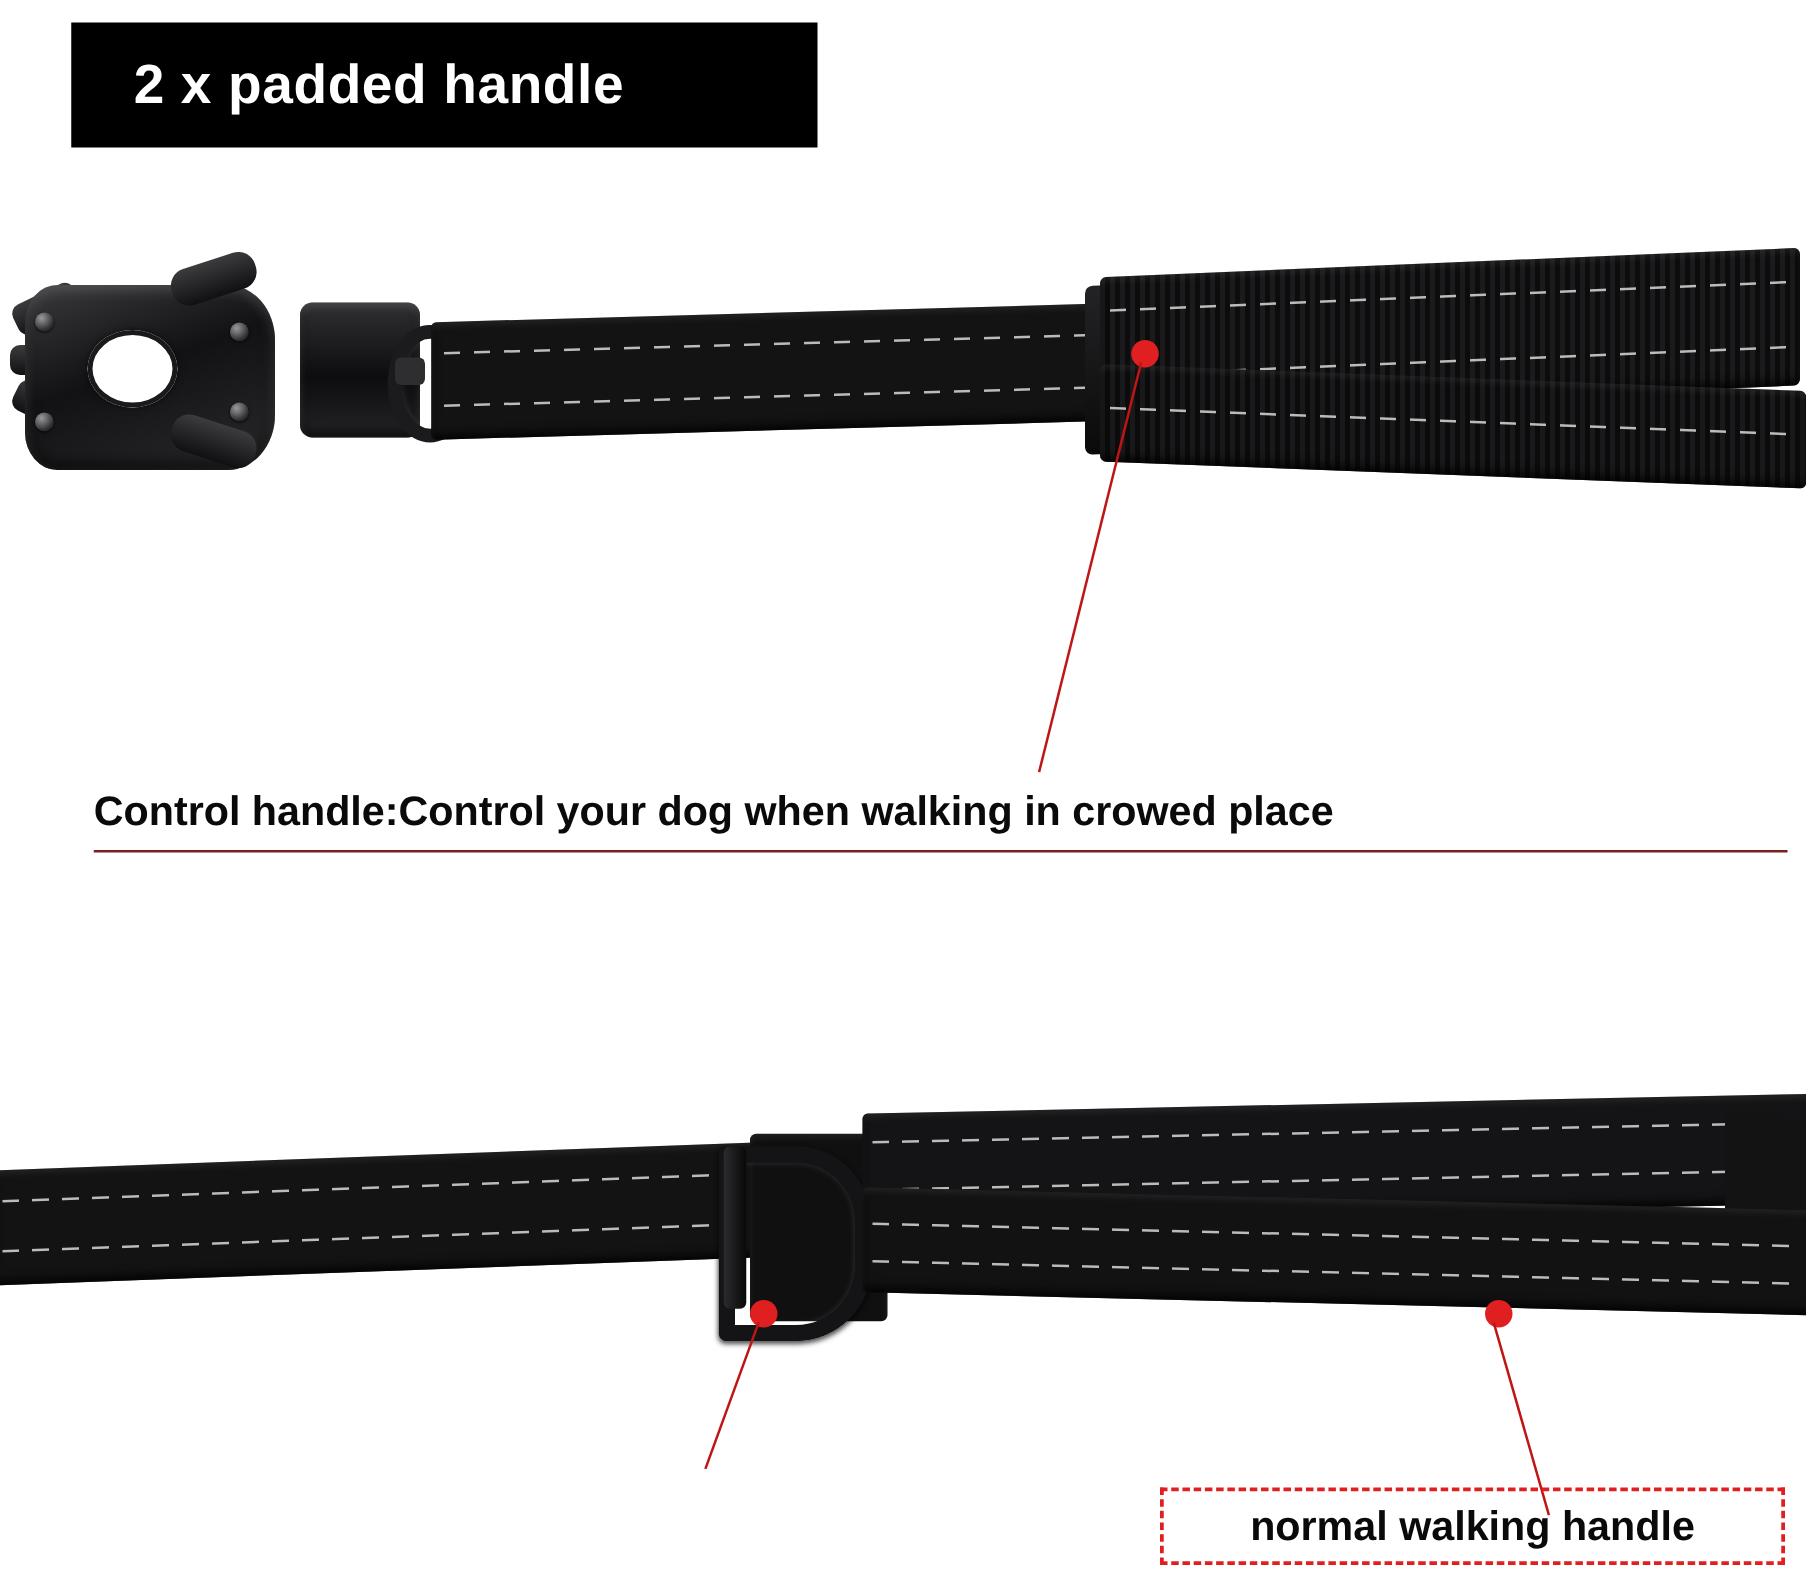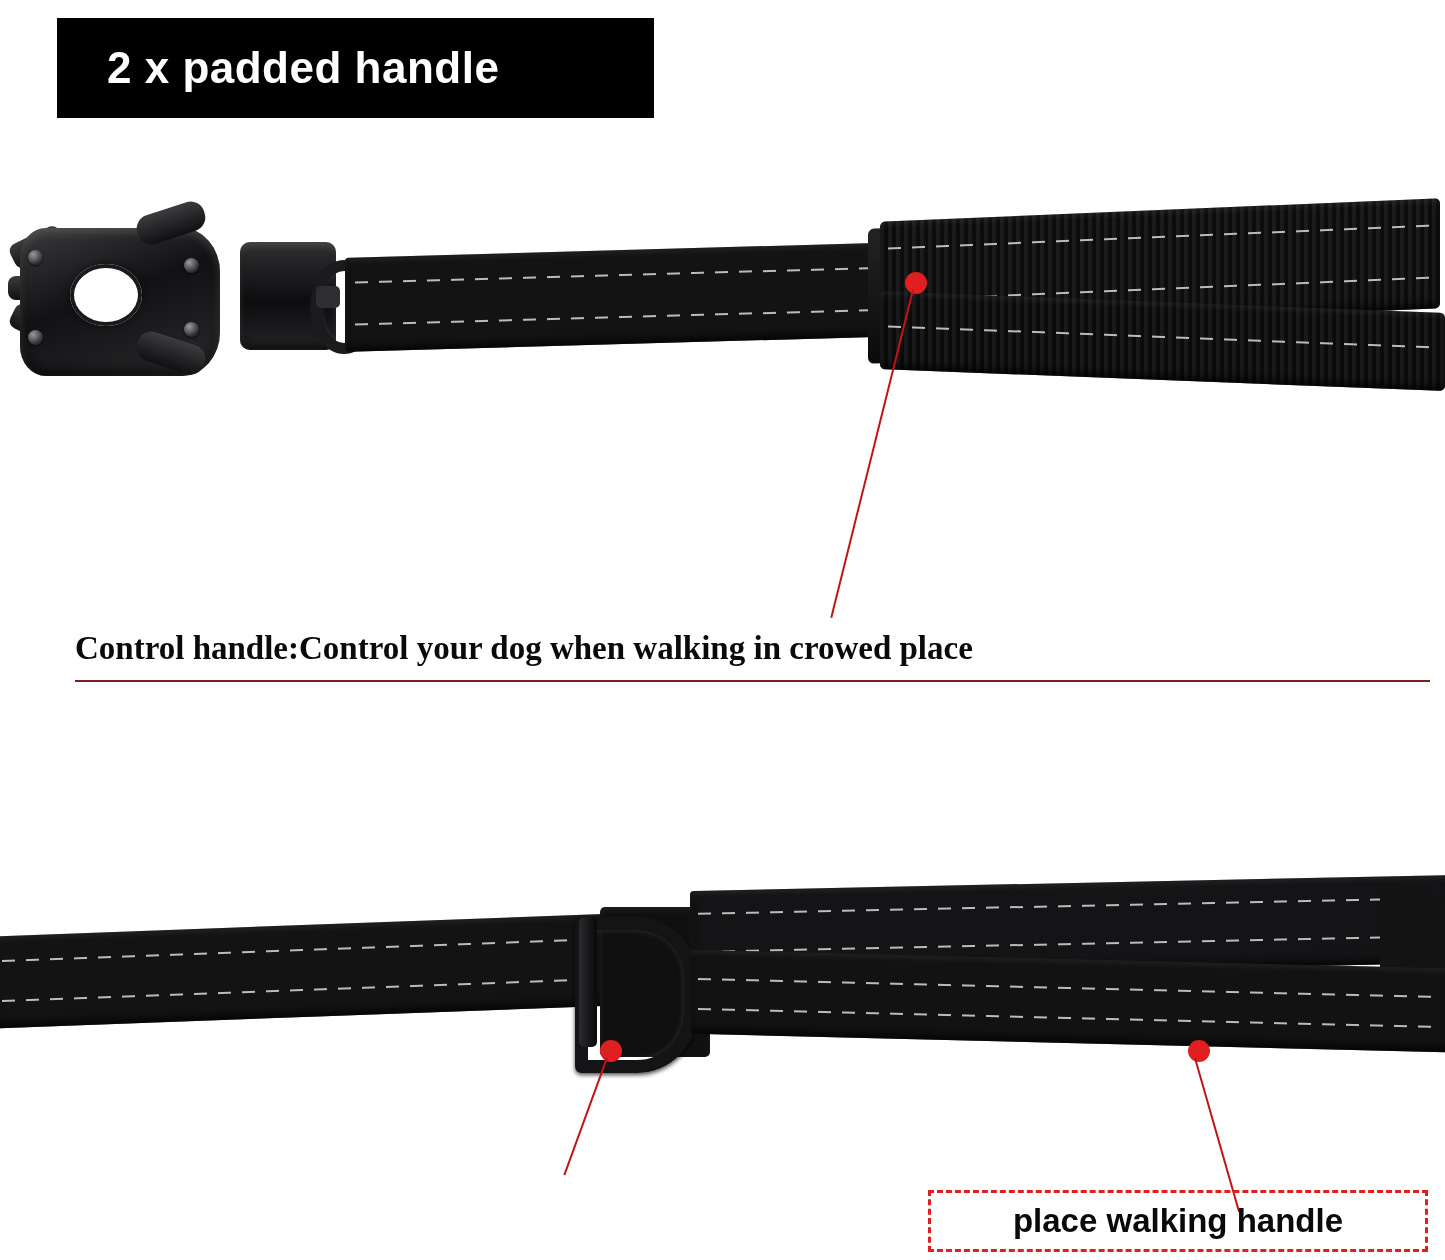--- a/index.html
+++ b/index.html
@@ -352,21 +352,21 @@
     </div>
 
     <div class="web top-strap-c">
       <div class="web-stitch s1"></div>
     </div>
   </div>
 
   <div class="dot" style="left:905px; top:272px;"></div>
   <div class="leader" style="left:914px; top:290px; width:338px; transform: rotate(104deg);"></div>
 
-  <div class="caption" style="left:75px; top:630px;font-family:Liberation Serif, serif;">Control handle:Control  your dog when walking in crowed place</div>
+  <div class="caption" style="left:75px; top:630px;">Control handle:Control  your dog when walking in crowed place</div>
   <div class="caption-underline" style="top:680px;"></div>
 
   <div class="leash-bottom">
 
     <div class="bot-strap-a">
       <div class="web-stitch s1"></div>
       <div class="web-stitch s2"></div>
     </div>
 
     <div class="dring-sleeve"></div>
@@ -388,16 +388,16 @@
       <div class="web-stitch s2"></div>
     </div>
   </div>
 
   <div class="dot" style="left:600px; top:1040px;"></div>
   <div class="leader" style="left:608px; top:1058px; width:125px; transform: rotate(110deg);"></div>
 
   <div class="dot" style="left:1188px; top:1040px;"></div>
   <div class="leader" style="left:1196px; top:1058px; width:160px; transform: rotate(74deg);"></div>
   <div class="dashed-box" style="left:928px; top:1190px; width:500px; height:62px;">
-    <span class="caption">place walking handle</span>
+    <span class="caption">normal walking handle</span>
   </div>
 
 </div>
 
 </body></html>

